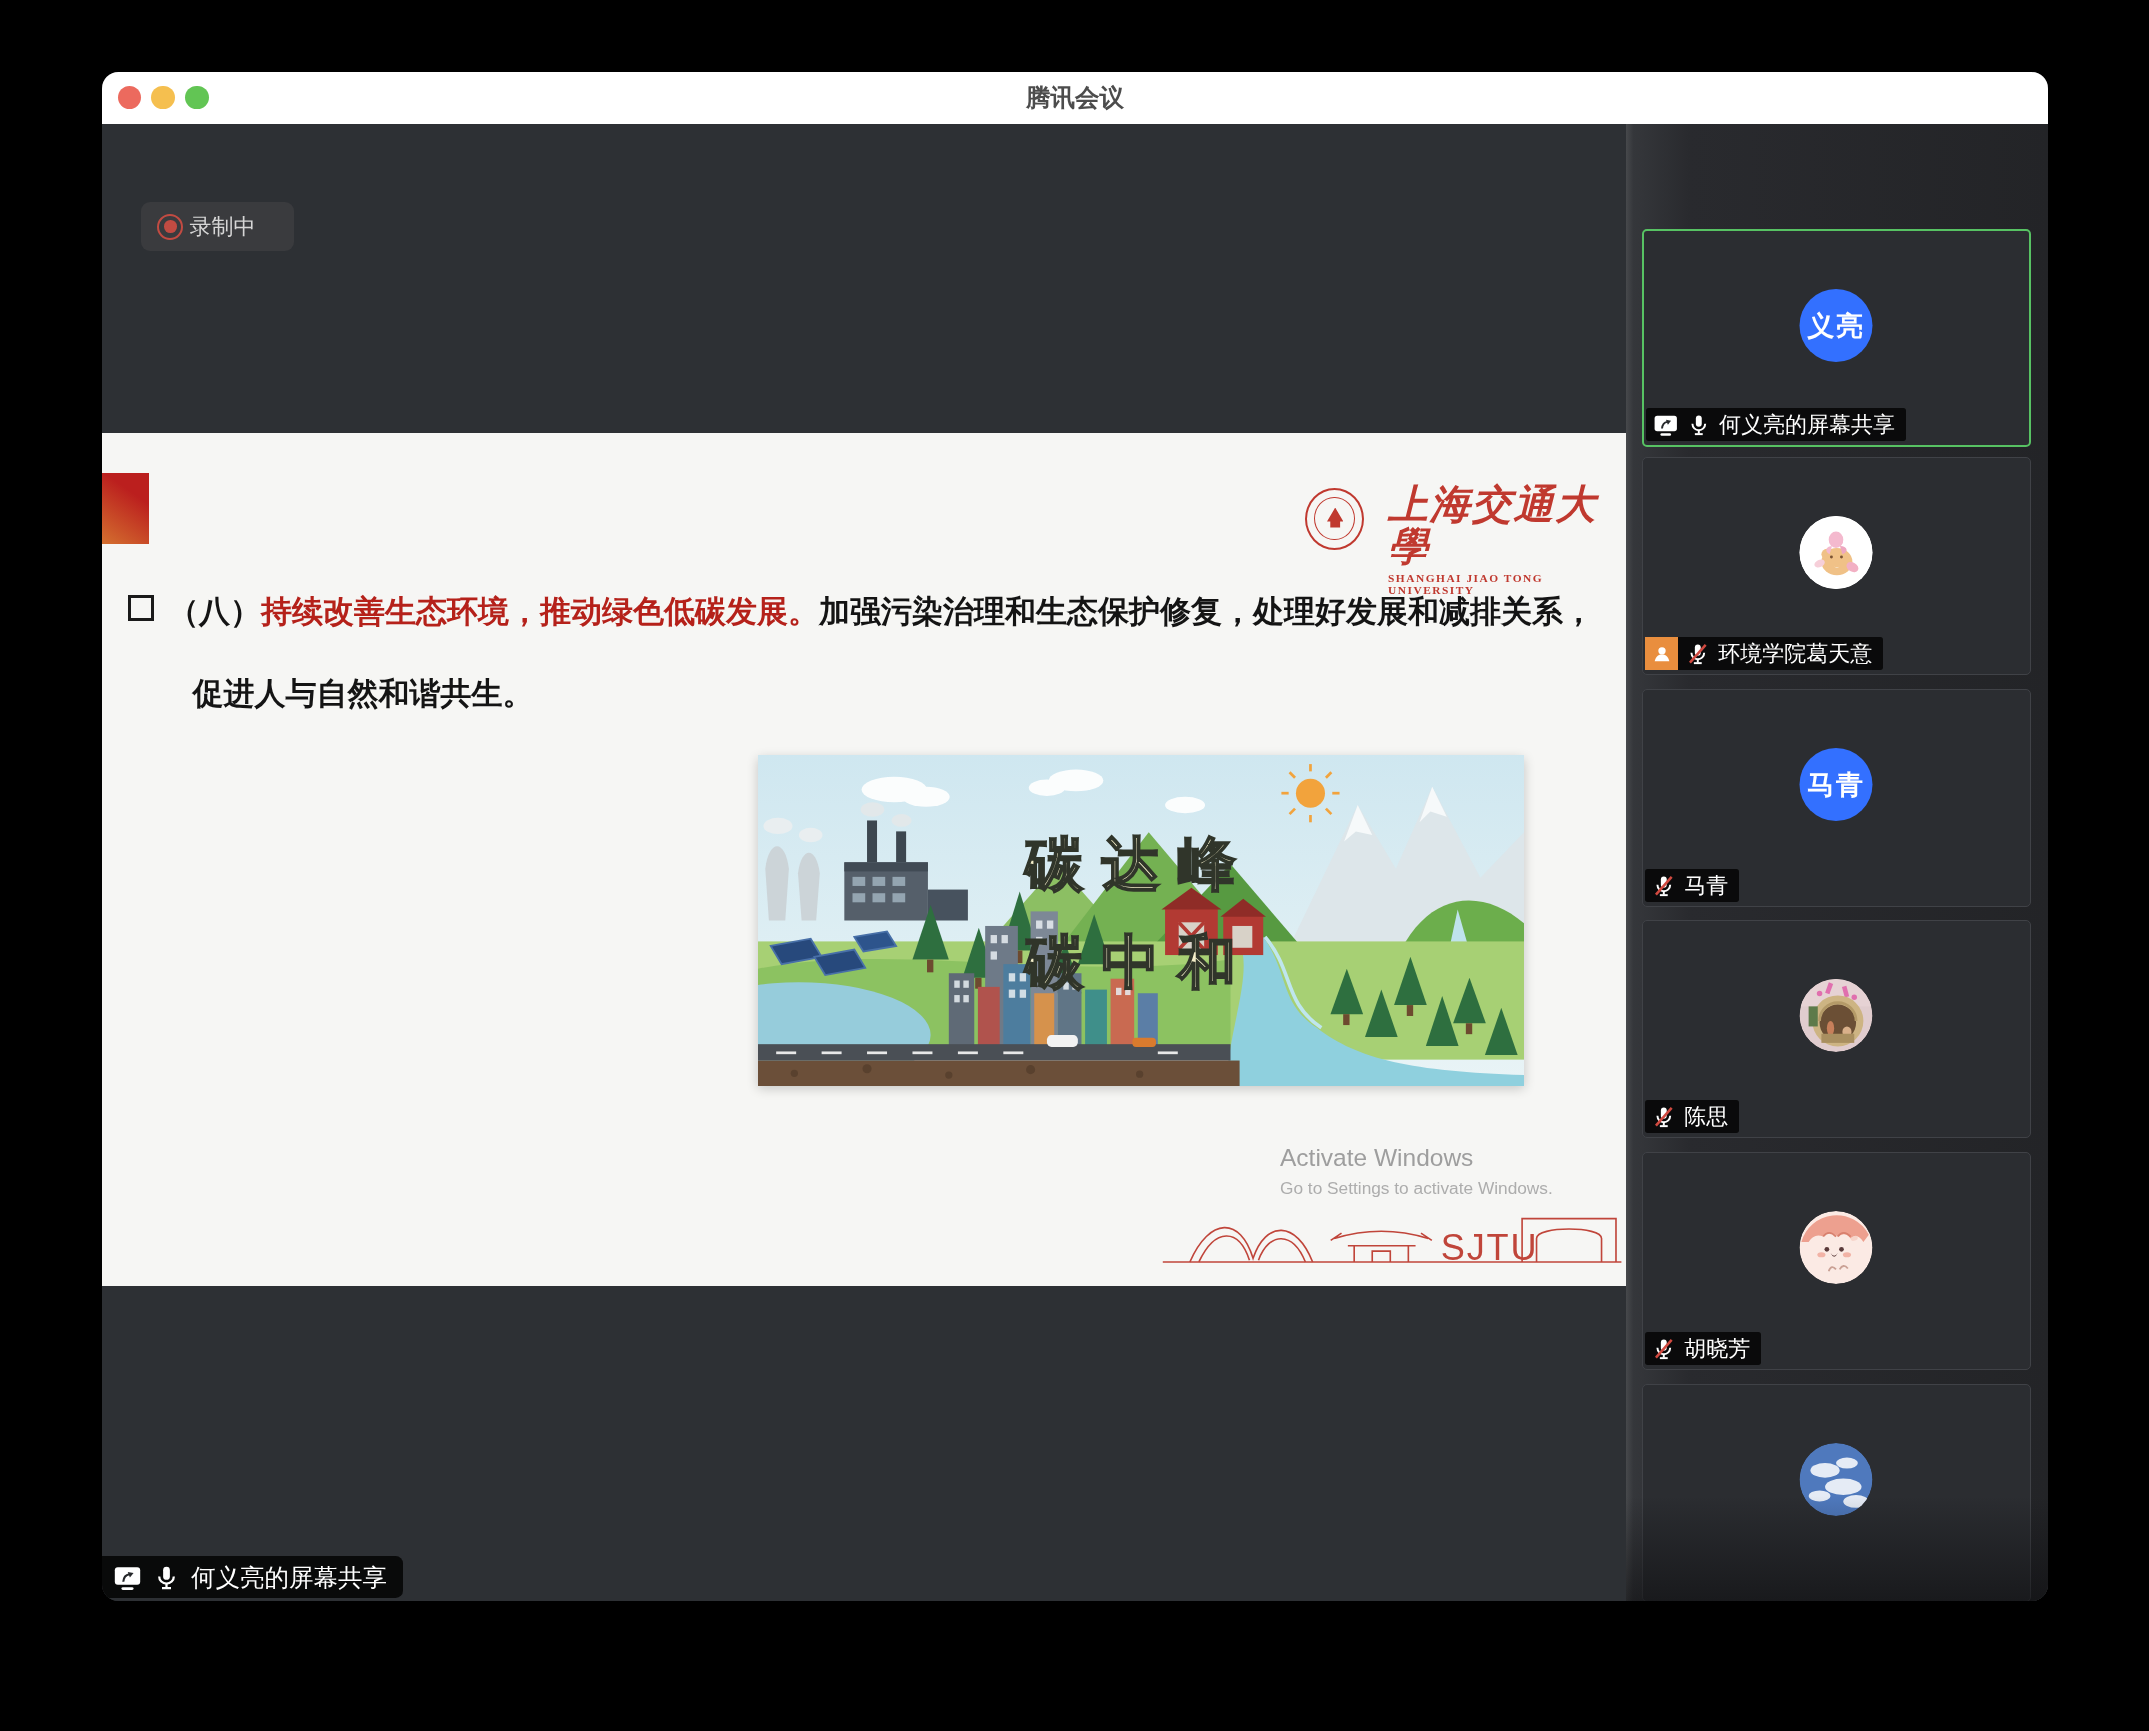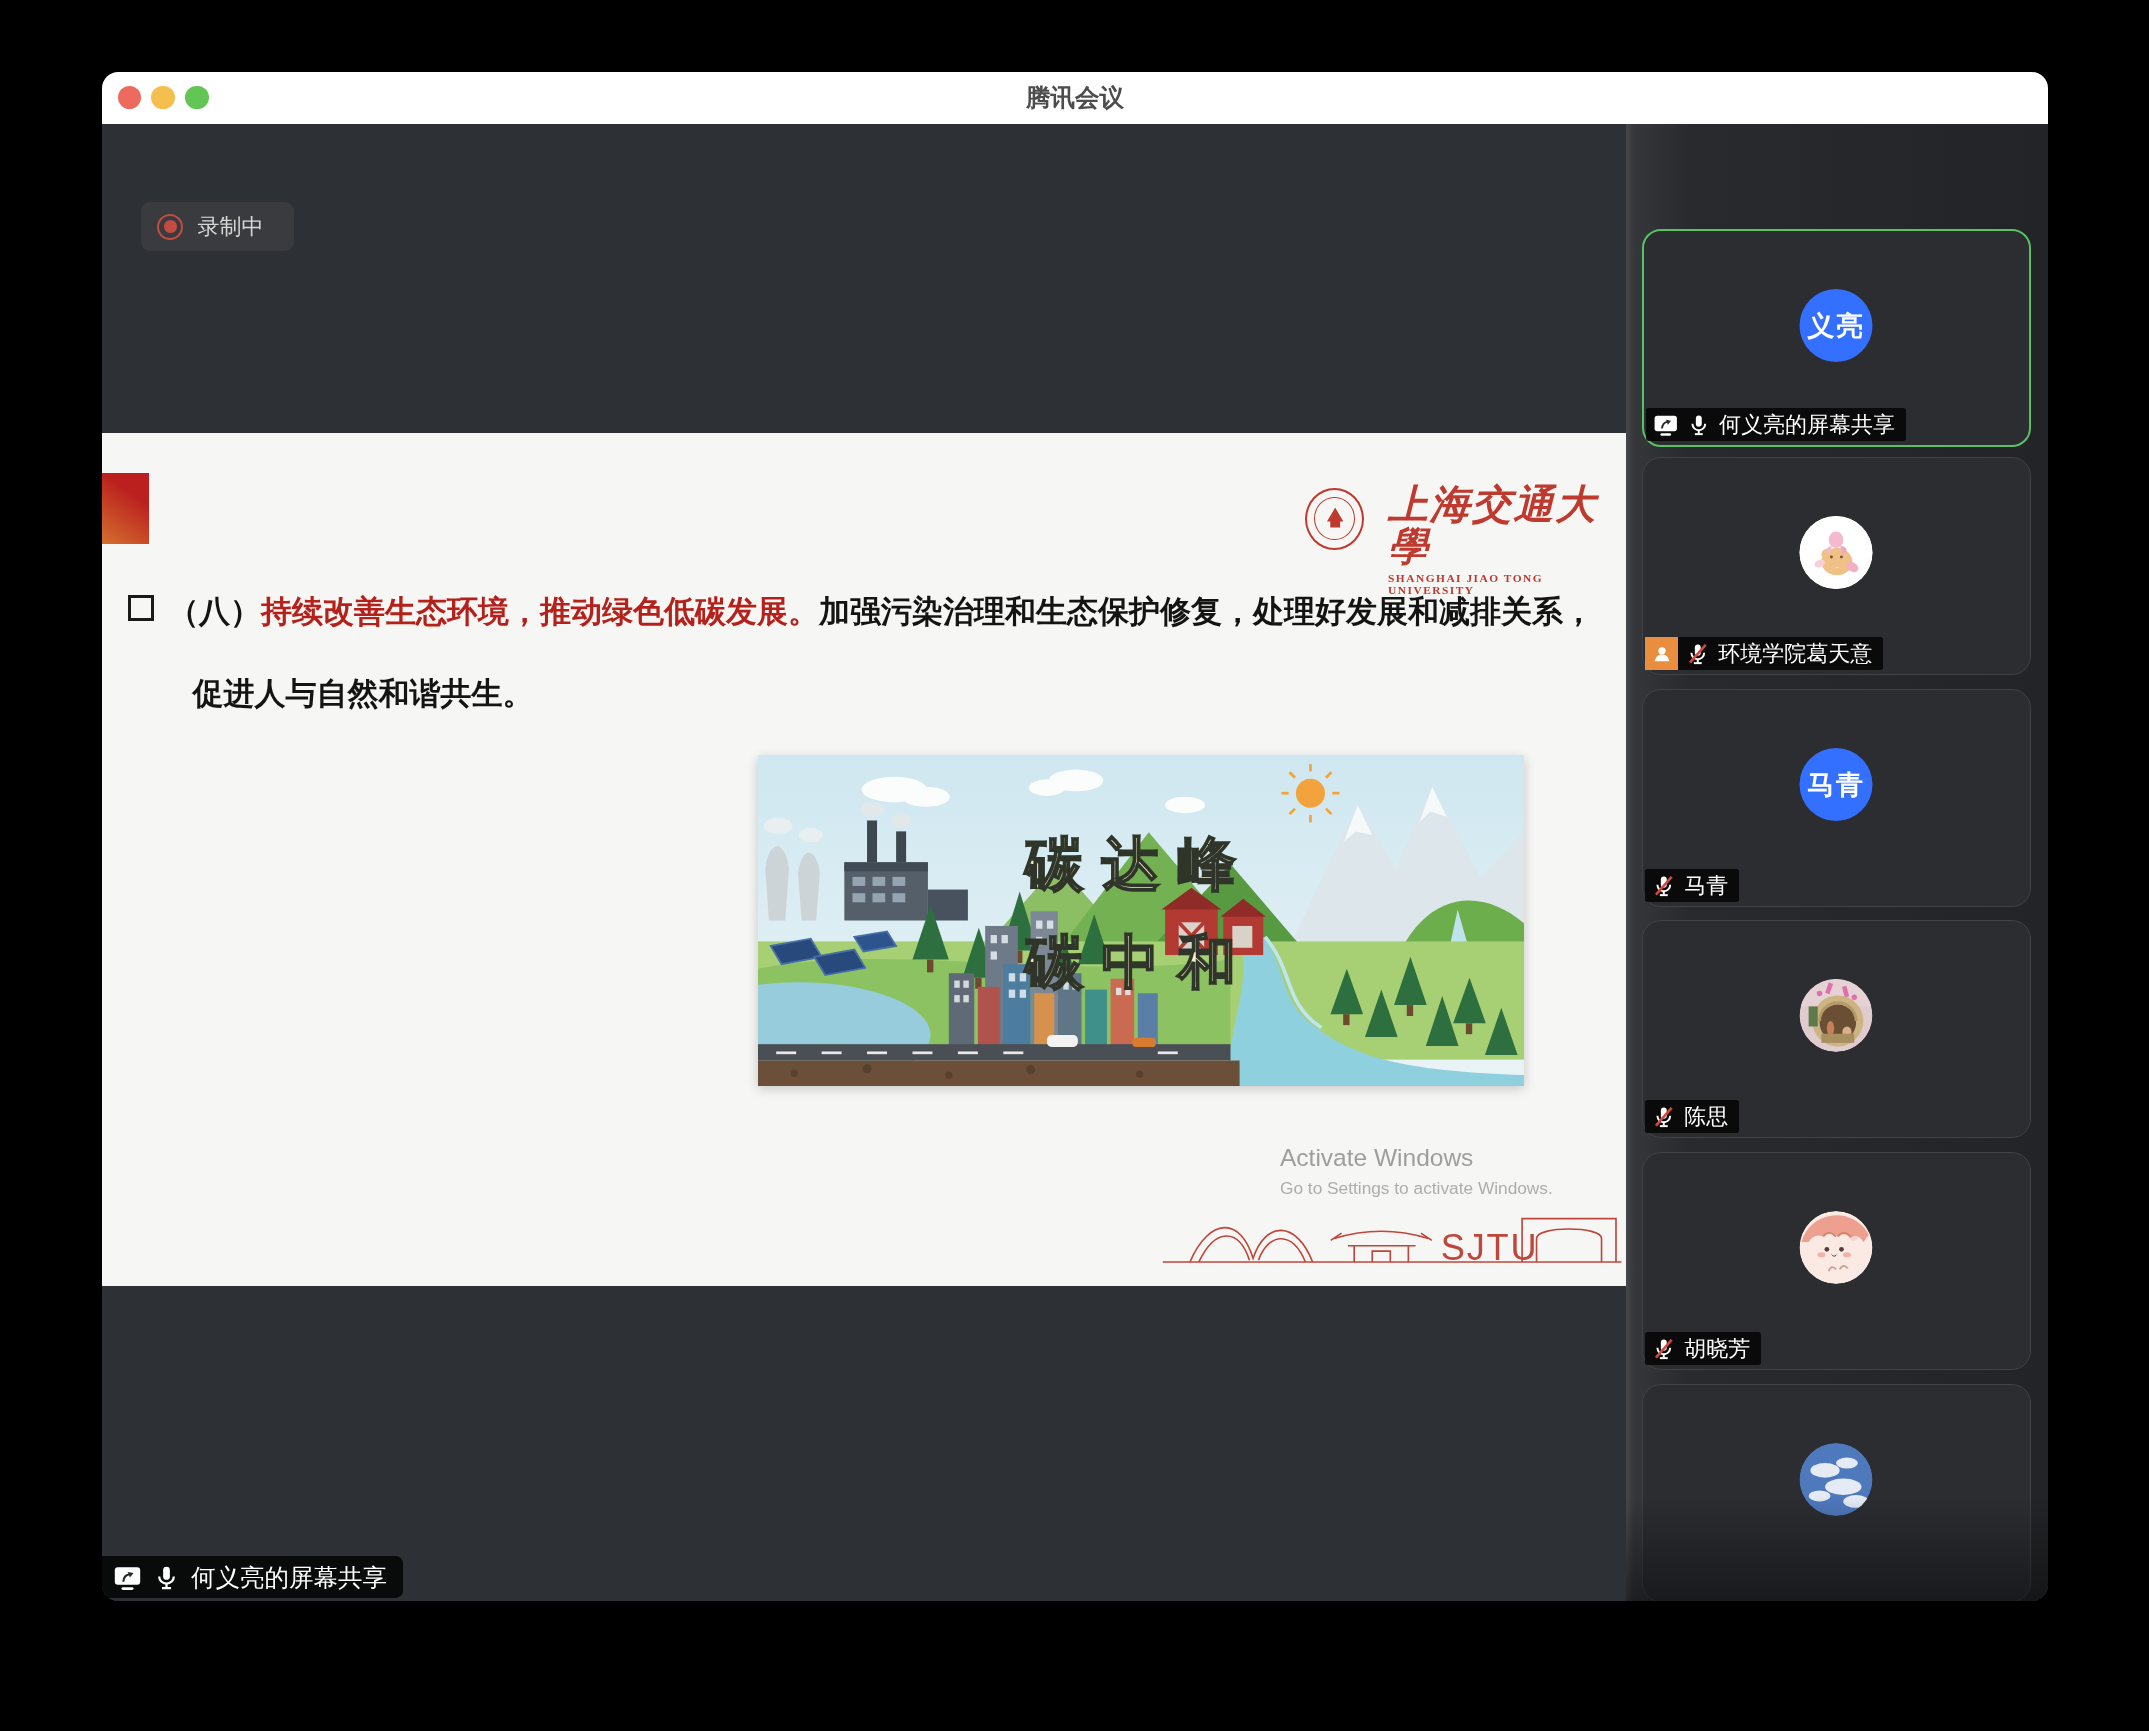--- a/index.html
+++ b/index.html
@@ -18,21 +18,21 @@
              text-align:center;color:#4c4c4c;font-size:24.5px;font-weight:600;}
 
   .content{position:absolute;left:0;top:52px;width:1946px;height:1477px;background:#2d3034;}
 
   
   .rec-pill{position:absolute;left:39px;top:78px;width:153px;height:49px;background:#3a3b3e;
             border-radius:9px;display:flex;align-items:center;padding:0 0 0 16.4px;box-sizing:border-box;}
   .rec-dot{width:22px;height:22px;border-radius:50%;border:2.7px solid #c24b42;position:relative;}
   .rec-dot::after{content:"";position:absolute;left:4.5px;top:4.5px;width:12.7px;height:12.7px;
                   border-radius:50%;background:#c24b42;}
-  .rec-label{color:#d6d6d6;font-size:22px;margin-left:14px;font-family:Liberation Mono, monospace;}
+  .rec-label{color:#d6d6d6;font-size:22px;margin-left:6px;font-family:Liberation Mono, monospace;}
 
   
   .slide{position:absolute;left:0;top:309px;width:1524px;height:853px;background:#f6f6f4;}
   .red-square{position:absolute;left:0;top:40px;width:47px;height:71px;
               background:linear-gradient(35deg,#d4702f 0%,#bb1f1e 70%);}
   .banner{position:absolute;left:88px;top:38px;width:785px;height:71px;border-radius:36px;
           background:linear-gradient(180deg,#c02424,#ad1818);display:flex;align-items:center;
           justify-content:center;color:#fff;font-size:32px;font-weight:bold;letter-spacing:0.9px;}
 
   .logo{position:absolute;left:1203px;top:51px;display:flex;align-items:flex-start;}
@@ -65,21 +65,21 @@
   .act-wm{position:absolute;left:1178px;top:711px;}
   .act-wm .l1{color:#9e9e9e;font-size:24.5px;}
   .act-wm .l2{color:#adadad;font-size:17.3px;margin-top:6.4px;}
 
   .skyline{position:absolute;left:1059px;top:773px;width:464px;height:65px;}
 
   
   .panel{position:absolute;left:1524px;top:0;width:422px;height:1477px;
          background:linear-gradient(to right,#47494c 0,#35373b 7.3px,#292a2e 64px,#232427 100%);}
   .tile{position:absolute;left:15.5px;width:389px;height:218px;background:#2b2d31;
-        border:1.8px solid #404247;border-radius:19px;box-sizing:border-box;}
+        border:1.8px solid #404247;border-radius:5px;box-sizing:border-box;}
   .tile.active{border:2.7px solid #57c263;}
   .avatar{position:absolute;left:50%;top:58px;transform:translateX(-50%);width:73px;height:73px;
           border-radius:50%;overflow:hidden;display:flex;align-items:center;justify-content:center;}
   .avatar.blue{background:#3370ff;color:#fff;font-size:27px;font-weight:600;letter-spacing:1.8px;}
   .tag{position:absolute;left:2.7px;bottom:3.6px;height:33px;background:rgba(5,5,5,.85);
        display:flex;align-items:center;padding:0 11px 0 7.3px;border-radius:2.7px;gap:8.2px;}
   .tag.noleft{padding-left:0;}
   .tag-name{color:#fff;font-size:22px;white-space:nowrap;}
   .icon{display:flex;align-items:center;justify-content:center;}
   .badge-person{width:33px;height:33px;background:#e98e3e;display:flex;align-items:center;

